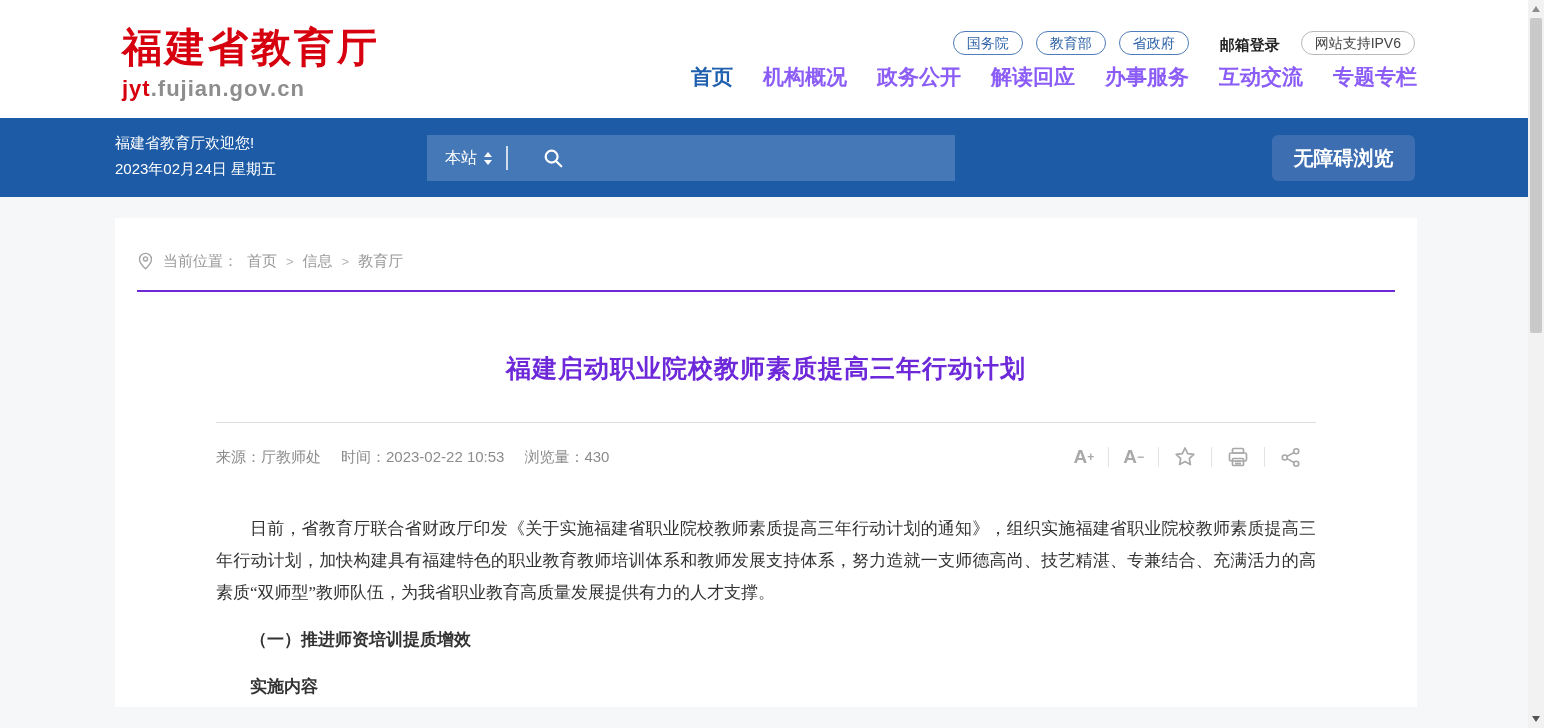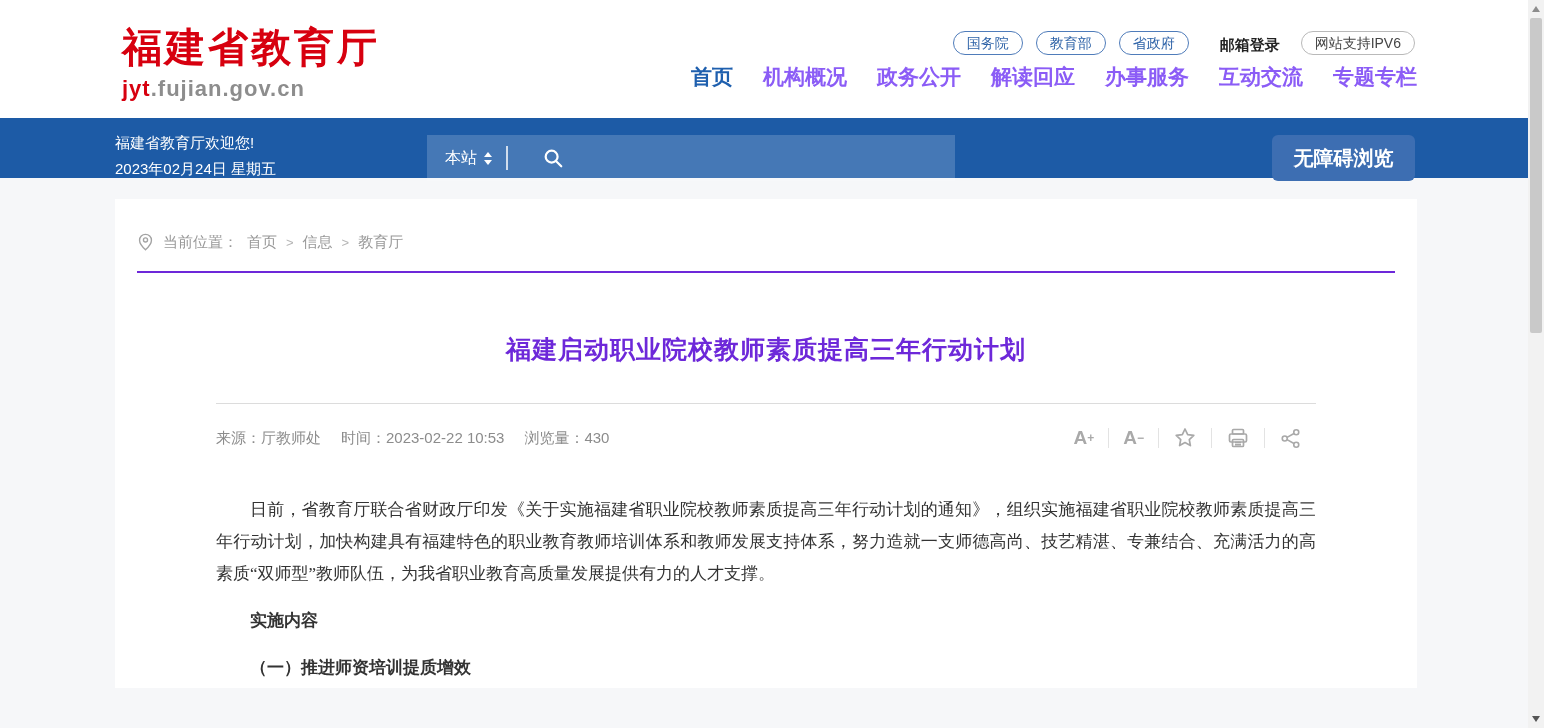--- a/index.html
+++ b/index.html
@@ -17,21 +17,21 @@
   .quick-row { position:absolute; top:13px; right:2px; display:flex; align-items:flex-end; gap:13px; }
   .pill { border:1px solid #4f7cba; color:#2e63a8; border-radius:14px; padding:2px 13px; font-size:14px; line-height:18px; cursor:pointer; background:#fff; }
   .pill.gray { border-color:#b9b9b9; color:#454545; margin-left:8px; }
   .plain-link { color:#222; font-size:15px; font-weight:bold; margin-left:18px; cursor:pointer;margin-top:23px; }
 
   .main-nav { position:absolute; top:63px; right:0; display:flex; align-items:center; gap:30px; }
   .nav-item { font-size:21px; font-weight:bold; color:#8b5cf6; cursor:pointer; white-space:nowrap; }
   .nav-item.active { color:#1e5fae; }
 
   
-  .topbar { height:60px; background:#1d5ba6; position:relative; }
+  .topbar { height:79px; background:#1d5ba6; position:relative; }
   .topbar-inner { width:1302px; margin-left:115px; height:100%; position:relative; }
   .welcome { position:absolute; left:0; top:12px; color:#ffffff; font-size:15px; line-height:26px; }
   .searchbox { position:absolute; left:312px; top:17px; width:528px; height:46px; background:rgba(255,255,255,0.18); border-radius:0; display:flex; align-items:center; color:#fff; }
   .search-scope { display:flex; align-items:center; gap:7px; padding:0 14px 0 18px; cursor:pointer; }
   .scope-label { font-size:16px; color:#fff; }
   .sort-arrows { display:flex; flex-direction:column; gap:3px; }
   .tri-up { width:0; height:0; border-left:4px solid transparent; border-right:4px solid transparent; border-bottom:5px solid #fff; }
   .tri-down { width:0; height:0; border-left:4px solid transparent; border-right:4px solid transparent; border-top:5px solid #fff; }
   .search-divider { width:2px; height:24px; background:rgba(255,255,255,0.75); margin-right:16px; }
   .search-input { flex:1; background:transparent; border:none; outline:none; color:#fff; font-size:16px; font-family:inherit; }
@@ -176,22 +176,22 @@
             <circle cx="18" cy="18.5" r="2.6"></circle>
             <line x1="8.4" y1="10.8" x2="15.6" y2="6.7"></line>
             <line x1="8.4" y1="13.2" x2="15.6" y2="17.3"></line>
           </svg>
         </span>
       </div>
     </div>
 
     <div class="article-body">
       <p>日前，省教育厅联合省财政厅印发《关于实施福建省职业院校教师素质提高三年行动计划的通知》，组织实施福建省职业院校教师素质提高三年行动计划，加快构建具有福建特色的职业教育教师培训体系和教师发展支持体系，努力造就一支师德高尚、技艺精湛、专兼结合、充满活力的高素质“双师型”教师队伍，为我省职业教育高质量发展提供有力的人才支撑。</p>
+      <p class="sect">（一）推进师资培训提质增效</p>
       <p class="sect">实施内容</p>
-      <p class="sect">（一）推进师资培训提质增效</p>
 
     </div>
   </div>
 </main>
 
 <div class="scrollbar">
   <div class="sb-arrow-up"></div>
   <div class="sb-thumb"></div>
   <div class="sb-arrow-down"></div>
 </div>

